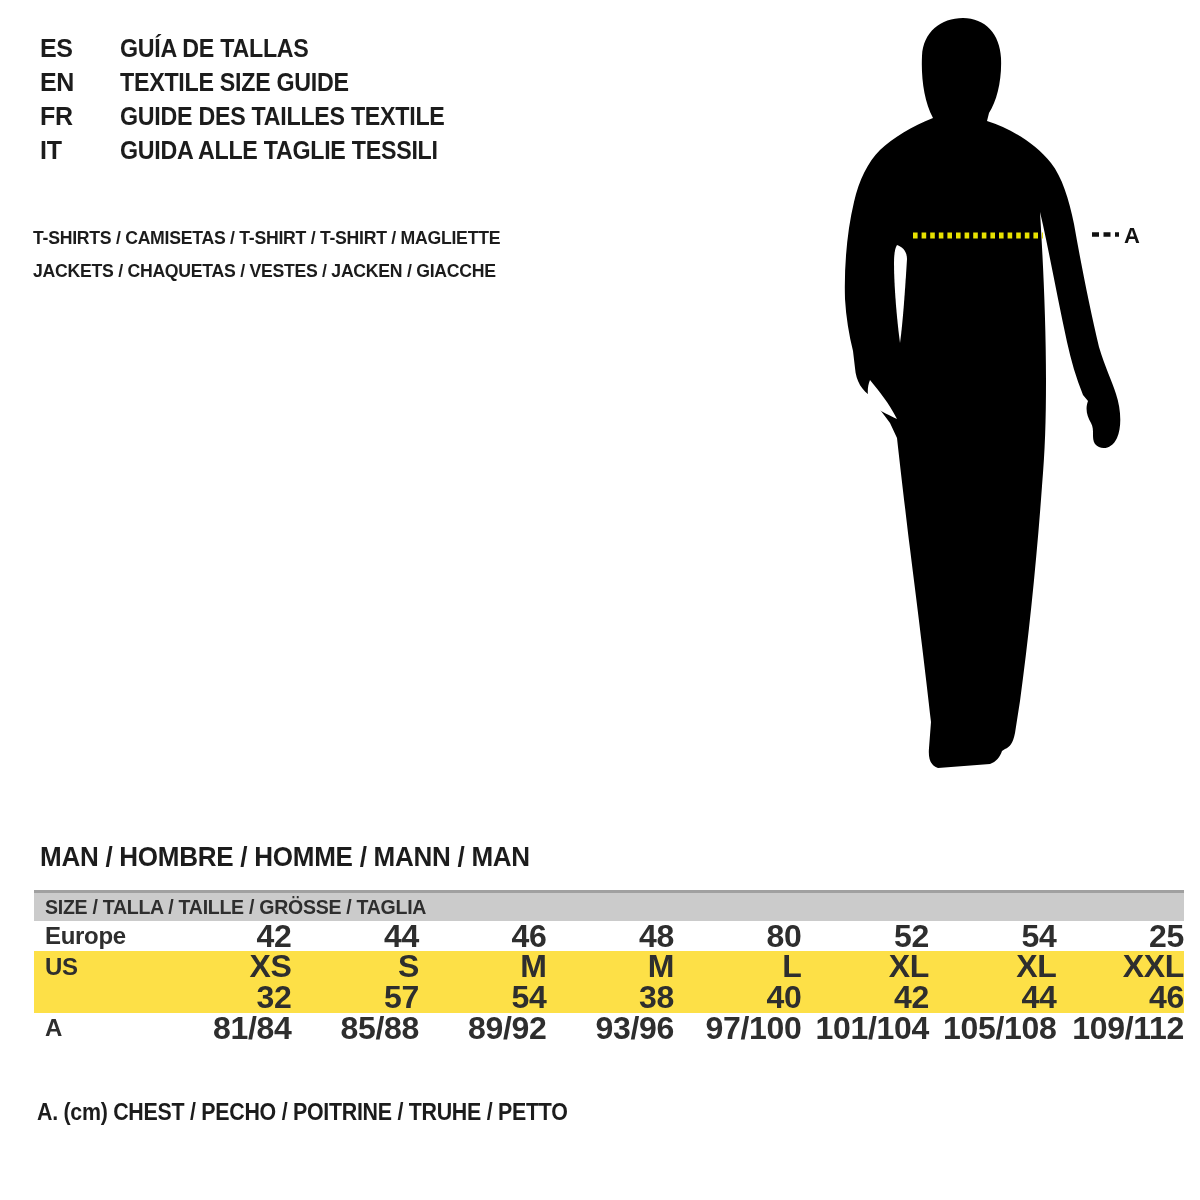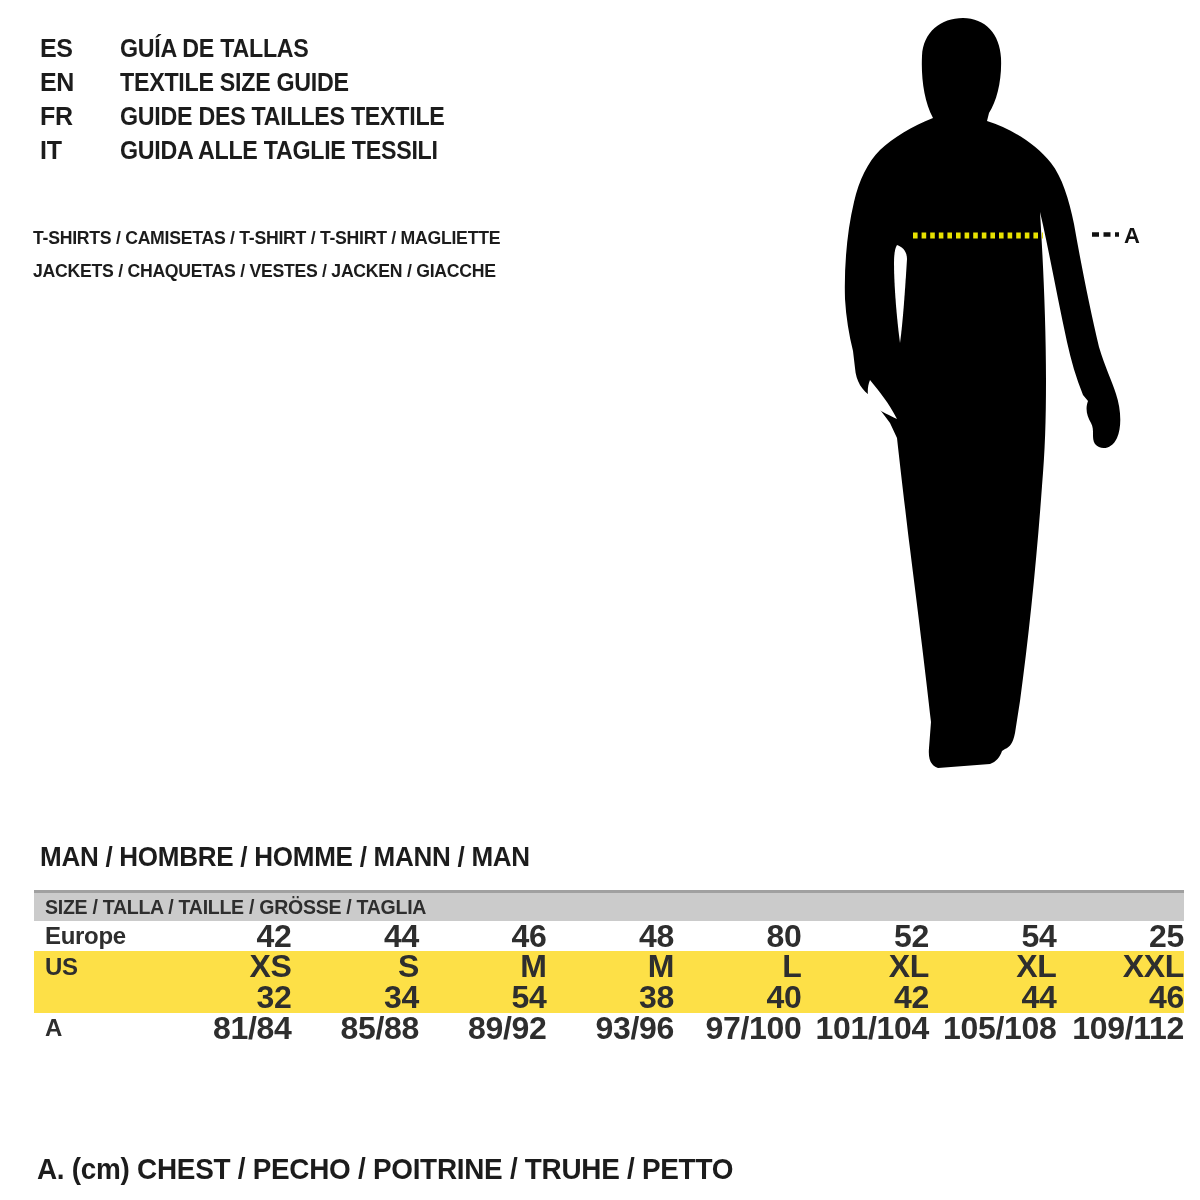--- a/index.html
+++ b/index.html
@@ -54,21 +54,21 @@
     color: #2e2e2e; white-space: nowrap;
   }
   .tval {
     flex: 1 1 0;
     text-align: right;
     font-size: 32px; font-weight: 700; letter-spacing: -0.3px;
     color: #2e2e2e; white-space: nowrap;
   }
 
   
-  .footnote { position: absolute; left: 37px; top: 1152px; font-size: 30px; white-space: nowrap; }
+  .footnote { position: absolute; left: 37px; top: 1099px; font-size: 23px; white-space: nowrap; }
 </style>
 </head>
 <body>
 
 <div class="canvas">
 
   <div class="lang-list">
     <div class="lang-row bold-cond">
       <span class="lang-code">ES</span>
       <span class="lang-title cond">GUÍA DE TALLAS</span>
@@ -184,21 +184,21 @@
         <div class="tval">M</div>
         <div class="tval">M</div>
         <div class="tval">L</div>
         <div class="tval">XL</div>
         <div class="tval">XL</div>
         <div class="tval">XXL</div>
       </div>
       <div class="trow h31">
         <div class="tlabel"></div>
         <div class="tval">32</div>
-        <div class="tval">34</div>
+        <div class="tval">57</div>
         <div class="tval">54</div>
         <div class="tval">38</div>
         <div class="tval">40</div>
         <div class="tval">42</div>
         <div class="tval">44</div>
         <div class="tval">46</div>
       </div>
     </div>
 
     <div class="trow h35">

